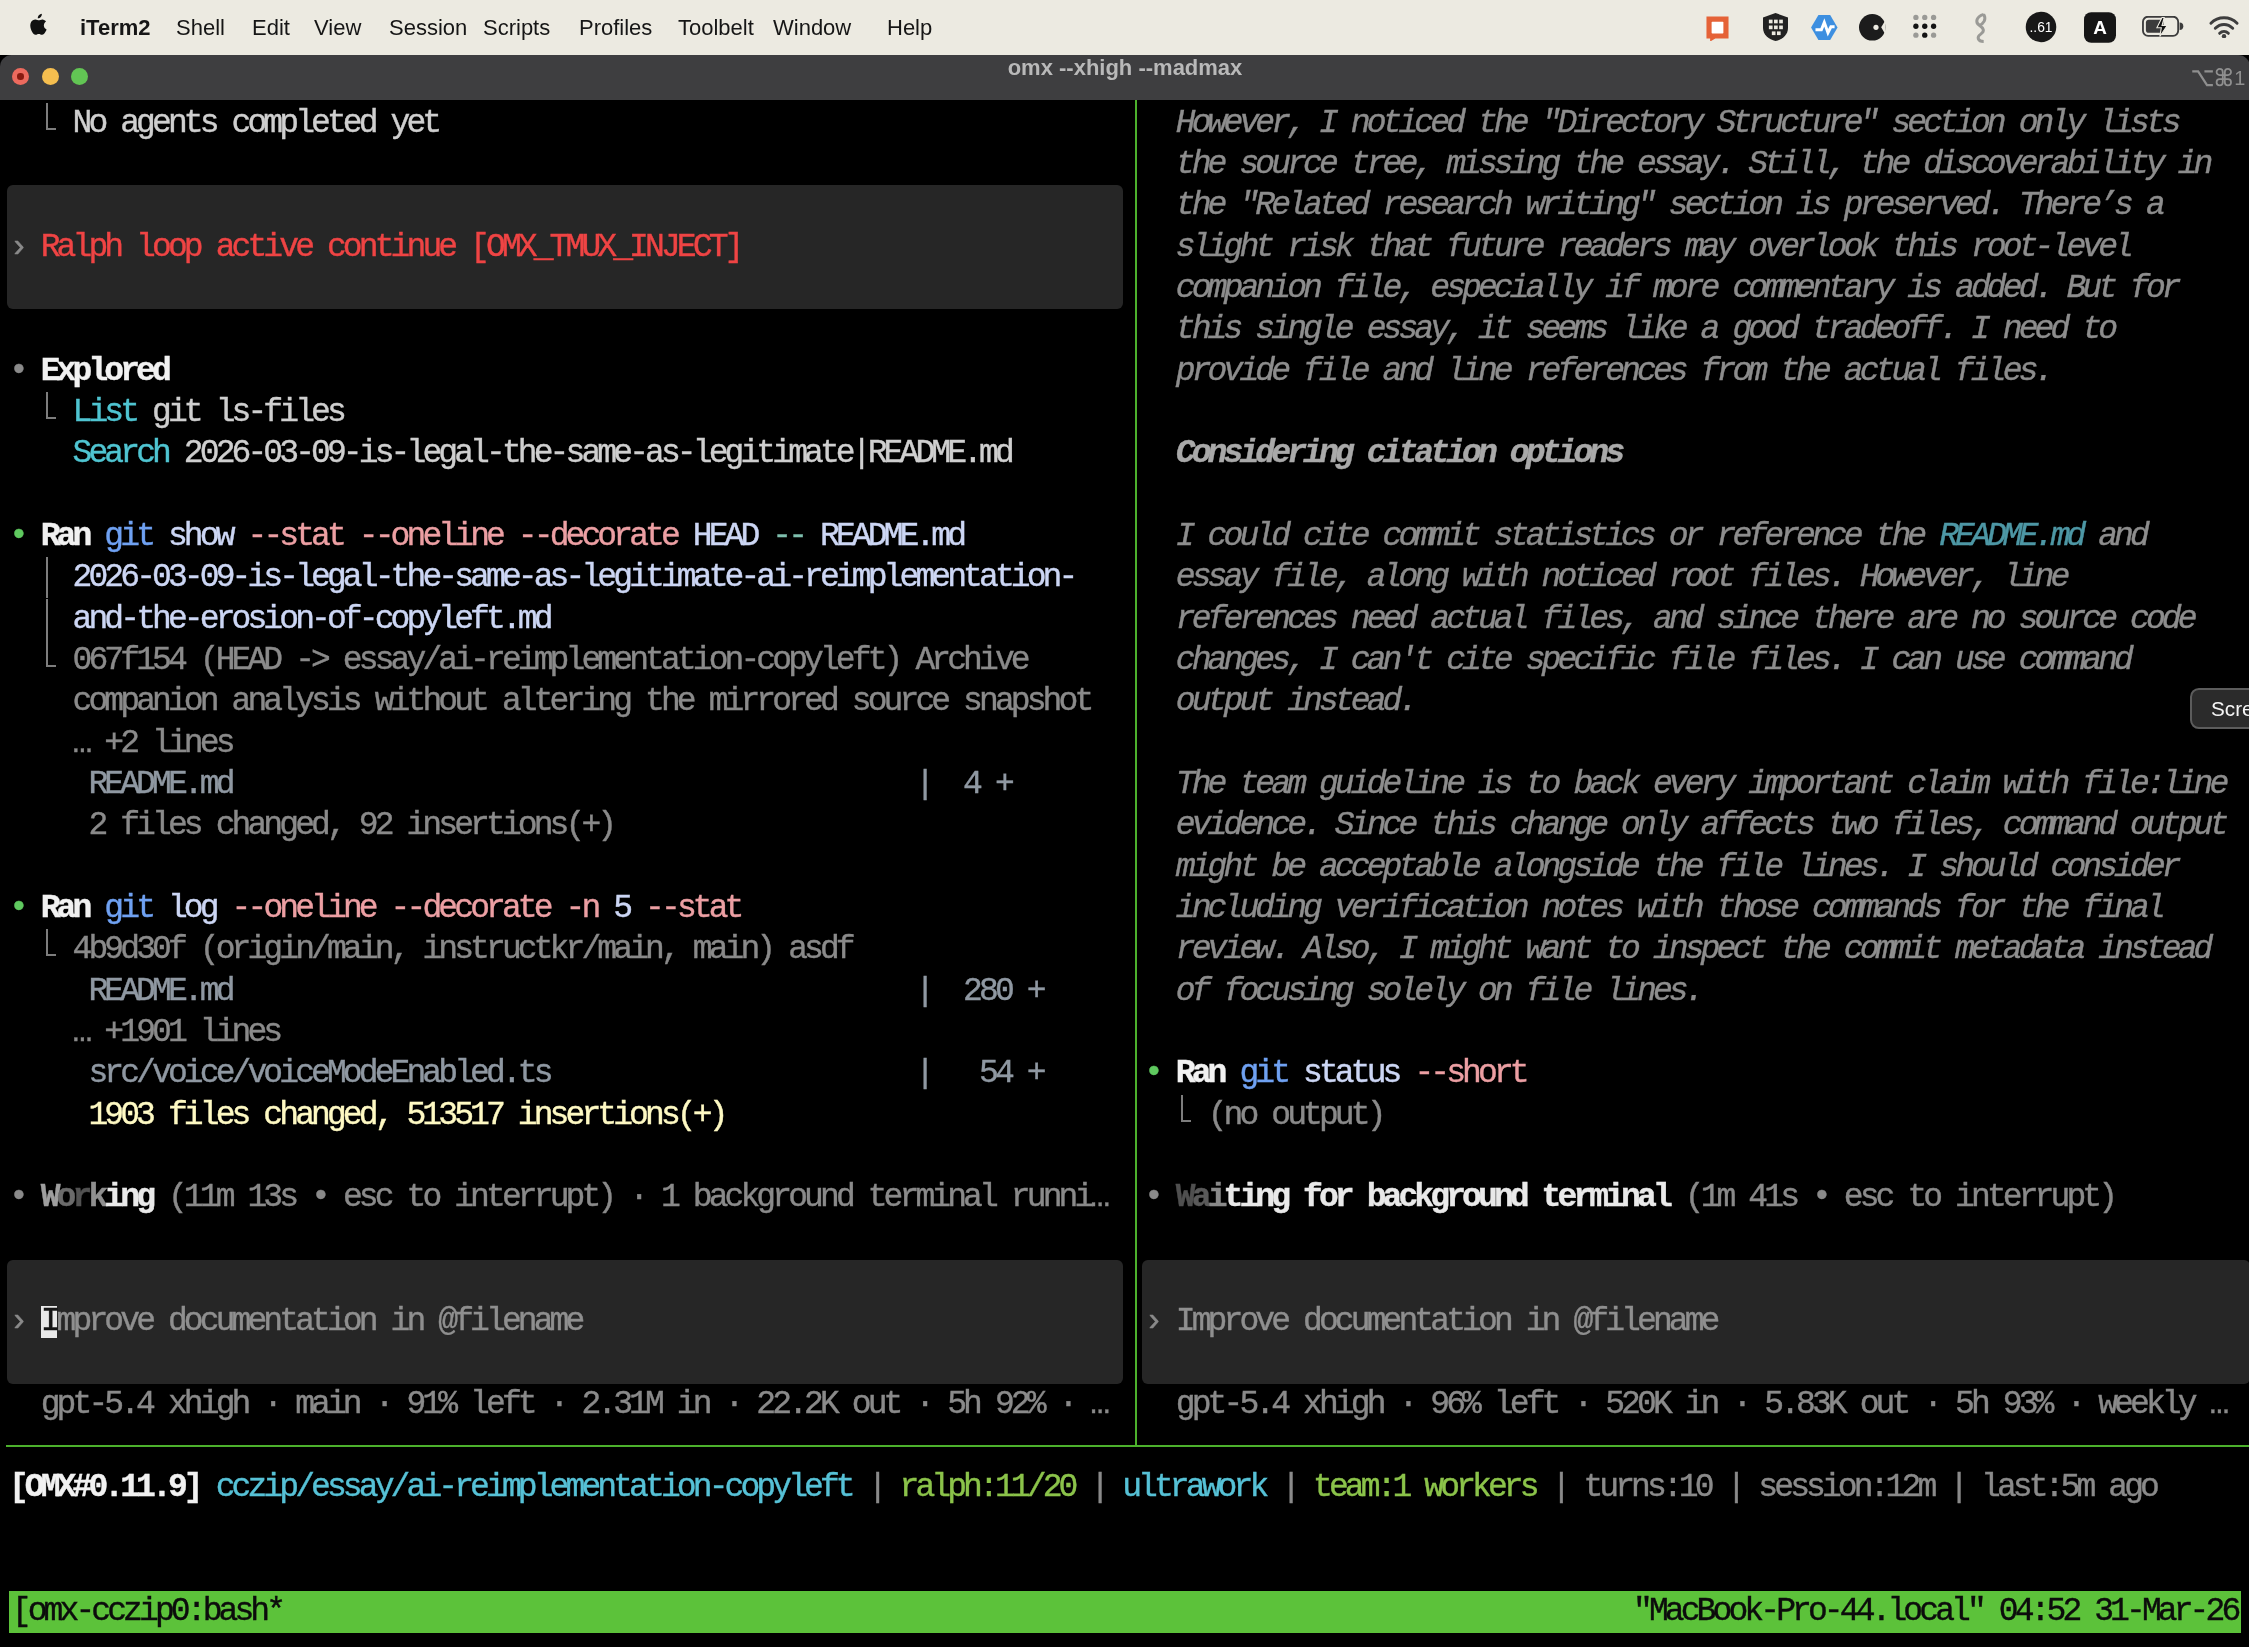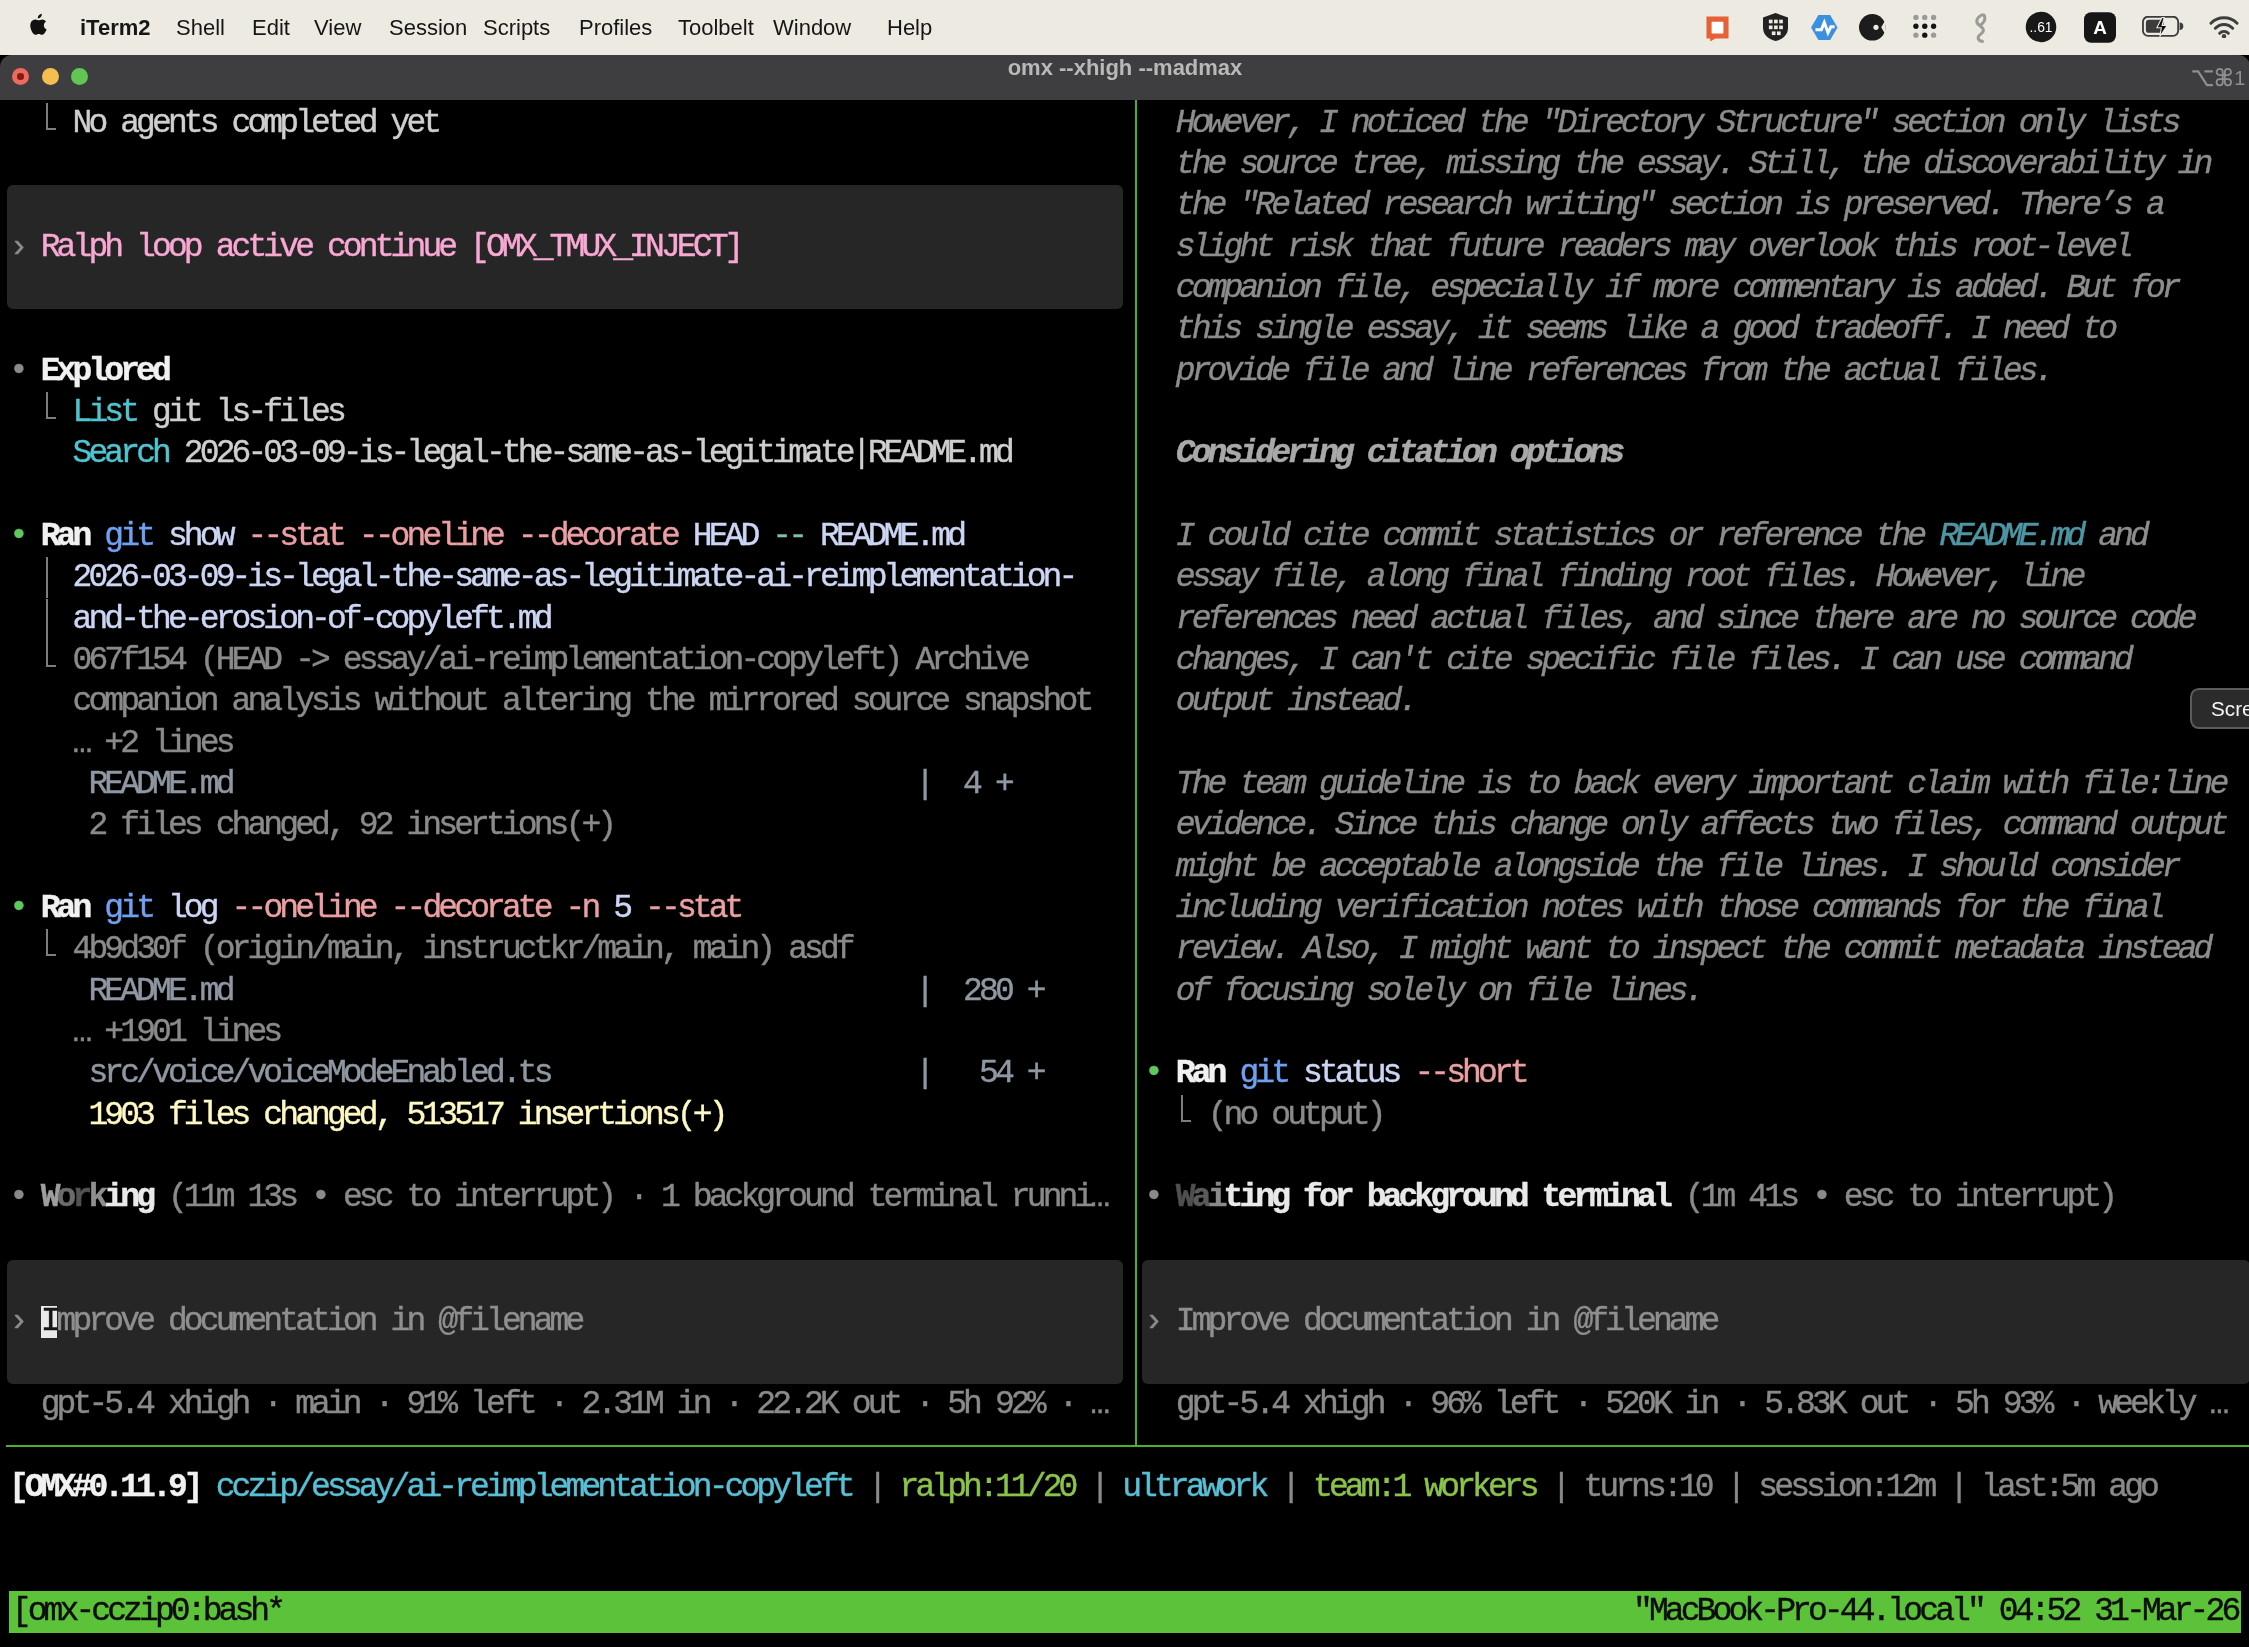--- a/index.html
+++ b/index.html
@@ -115,21 +115,21 @@
   <text x="57" y="24" font-family="Liberation Sans" font-size="27" fill="#8f8f8f">1</text>
 </svg>
 
 <div class="box" style="left:6.6px;top:185px;width:1116px;height:124px"></div>
 <div class="box" style="left:6.6px;top:1260px;width:1116px;height:124px"></div>
 <div class="box" style="left:1142px;top:1260px;width:1108px;height:124px"></div>
 
 <div style="position:absolute;left:41px;top:1306px;width:16px;height:32px;background:#e9e9e9"></div>
 
 <pre class="r" style="left:8.9px;top:103px"><span style="color:#cfcfcf;">    No agents completed yet</span></pre>
-<pre class="r" style="left:8.9px;top:227px"><span style="color:#8a8a8a;">›</span><span style="color:#f9a8d4;"> Ralph loop active continue [OMX_TMUX_INJECT]</span></pre>
+<pre class="r" style="left:8.9px;top:227px"><span style="color:#8a8a8a;">›</span><span style="color:#ef4444;"> Ralph loop active continue [OMX_TMUX_INJECT]</span></pre>
 <pre class="r" style="left:8.9px;top:351px"><span style="color:#8a8a8a;">•</span> <span style="color:#f1f1f1;font-weight:bold;">Explored</span></pre>
 <pre class="r" style="left:8.9px;top:392px">    <span style="color:#4fc4d1;">List</span><span style="color:#cfcfcf;"> git ls-files</span></pre>
 <pre class="r" style="left:8.9px;top:433px">    <span style="color:#4fc4d1;">Search</span><span style="color:#cfcfcf;"> 2026-03-09-is-legal-the-same-as-legitimate|README.md</span></pre>
 <pre class="r" style="left:8.9px;top:516px"><span style="color:#5fc95f;">•</span> <span style="color:#f1f1f1;font-weight:bold;">Ran</span> <span style="color:#6fa1f2;">git</span> <span style="color:#ccd6f4;">show</span> <span style="color:#ec9fa3;">--stat --oneline --decorate</span> <span style="color:#ccd6f4;">HEAD</span> <span style="color:#7fbfae;">--</span> <span style="color:#ccd6f4;">README.md</span></pre>
 <pre class="r" style="left:8.9px;top:557px">    <span style="color:#ccd6f4;">2026-03-09-is-legal-the-same-as-legitimate-ai-reimplementation-</span></pre>
 <pre class="r" style="left:8.9px;top:599px">    <span style="color:#ccd6f4;">and-the-erosion-of-copyleft.md</span></pre>
 <pre class="r" style="left:8.9px;top:640px">    <span style="color:#8a8a8a;">067f154 (HEAD -&gt; essay/ai-reimplementation-copyleft) Archive</span></pre>
 <pre class="r" style="left:8.9px;top:681px">    <span style="color:#8a8a8a;">companion analysis without altering the mirrored source snapshot</span></pre>
 <pre class="r" style="left:8.9px;top:723px">    <span style="color:#8a8a8a;">… +2 lines</span></pre>
 <pre class="r" style="left:8.9px;top:764px"><span style="color:#8f98a2;">     README.md                                           |  4 +</span></pre>
@@ -145,21 +145,21 @@
 <pre class="r" style="left:8.9px;top:1384px"><span style="color:#8a8a8a;">  gpt-5.4 xhigh · main · 91% left · 2.31M in · 22.2K out · 5h 92% · …</span></pre>
 <pre class="r" style="left:1144px;top:103px"><span style="color:#8d8d8d;font-style:italic;">  However, I noticed the "Directory Structure" section only lists</span></pre>
 <pre class="r" style="left:1144px;top:144px"><span style="color:#8d8d8d;font-style:italic;">  the source tree, missing the essay. Still, the discoverability in</span></pre>
 <pre class="r" style="left:1144px;top:185px"><span style="color:#8d8d8d;font-style:italic;">  the "Related research writing" section is preserved. There’s a</span></pre>
 <pre class="r" style="left:1144px;top:227px"><span style="color:#8d8d8d;font-style:italic;">  slight risk that future readers may overlook this root-level</span></pre>
 <pre class="r" style="left:1144px;top:268px"><span style="color:#8d8d8d;font-style:italic;">  companion file, especially if more commentary is added. But for</span></pre>
 <pre class="r" style="left:1144px;top:309px"><span style="color:#8d8d8d;font-style:italic;">  this single essay, it seems like a good tradeoff. I need to</span></pre>
 <pre class="r" style="left:1144px;top:351px"><span style="color:#8d8d8d;font-style:italic;">  provide file and line references from the actual files.</span></pre>
 <pre class="r" style="left:1144px;top:433px"><span style="color:#a9a9a9;font-weight:bold;font-style:italic;">  Considering citation options</span></pre>
 <pre class="r" style="left:1144px;top:516px"><span style="color:#8d8d8d;font-style:italic;">  I could cite commit statistics or reference the </span><span style="color:#4d97a5;font-style:italic;">README.md</span><span style="color:#8d8d8d;font-style:italic;"> and</span></pre>
-<pre class="r" style="left:1144px;top:557px"><span style="color:#8d8d8d;font-style:italic;">  essay file, along final finding root files. However, line</span></pre>
+<pre class="r" style="left:1144px;top:557px"><span style="color:#8d8d8d;font-style:italic;">  essay file, along with noticed root files. However, line</span></pre>
 <pre class="r" style="left:1144px;top:599px"><span style="color:#8d8d8d;font-style:italic;">  references need actual files, and since there are no source code</span></pre>
 <pre class="r" style="left:1144px;top:640px"><span style="color:#8d8d8d;font-style:italic;">  changes, I can't cite specific file files. I can use command</span></pre>
 <pre class="r" style="left:1144px;top:681px"><span style="color:#8d8d8d;font-style:italic;">  output instead.</span></pre>
 <pre class="r" style="left:1144px;top:764px"><span style="color:#8d8d8d;font-style:italic;">  The team guideline is to back every important claim with file:line</span></pre>
 <pre class="r" style="left:1144px;top:805px"><span style="color:#8d8d8d;font-style:italic;">  evidence. Since this change only affects two files, command output</span></pre>
 <pre class="r" style="left:1144px;top:847px"><span style="color:#8d8d8d;font-style:italic;">  might be acceptable alongside the file lines. I should consider</span></pre>
 <pre class="r" style="left:1144px;top:888px"><span style="color:#8d8d8d;font-style:italic;">  including verification notes with those commands for the final</span></pre>
 <pre class="r" style="left:1144px;top:929px"><span style="color:#8d8d8d;font-style:italic;">  review. Also, I might want to inspect the commit metadata instead</span></pre>
 <pre class="r" style="left:1144px;top:971px"><span style="color:#8d8d8d;font-style:italic;">  of focusing solely on file lines.</span></pre>
 <pre class="r" style="left:1144px;top:1053px"><span style="color:#5fc95f;">•</span> <span style="color:#f1f1f1;font-weight:bold;">Ran</span> <span style="color:#6fa1f2;">git</span> <span style="color:#ccd6f4;">status</span> <span style="color:#ec9fa3;">--short</span></pre>

